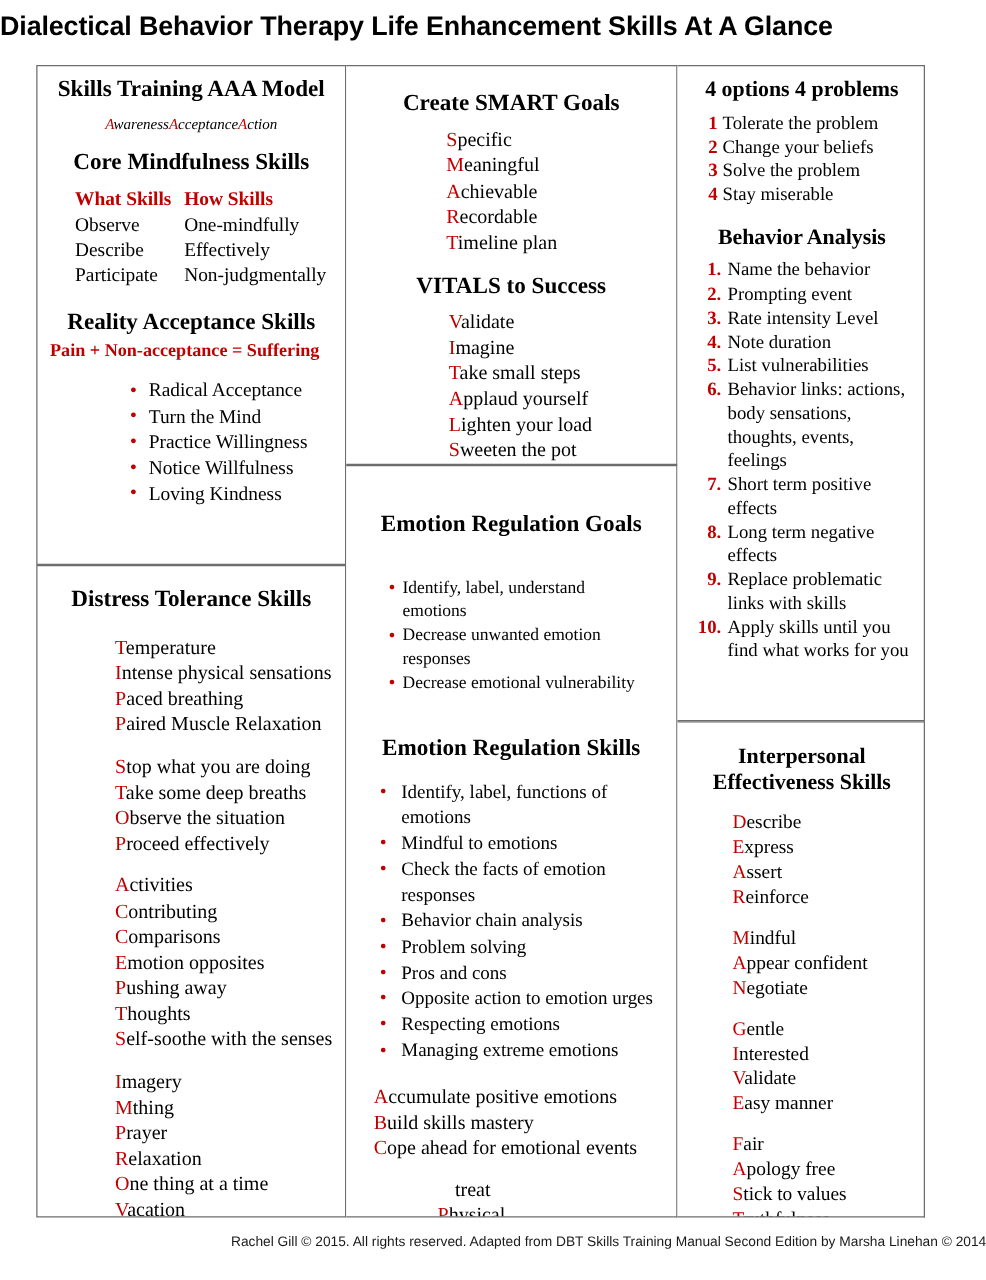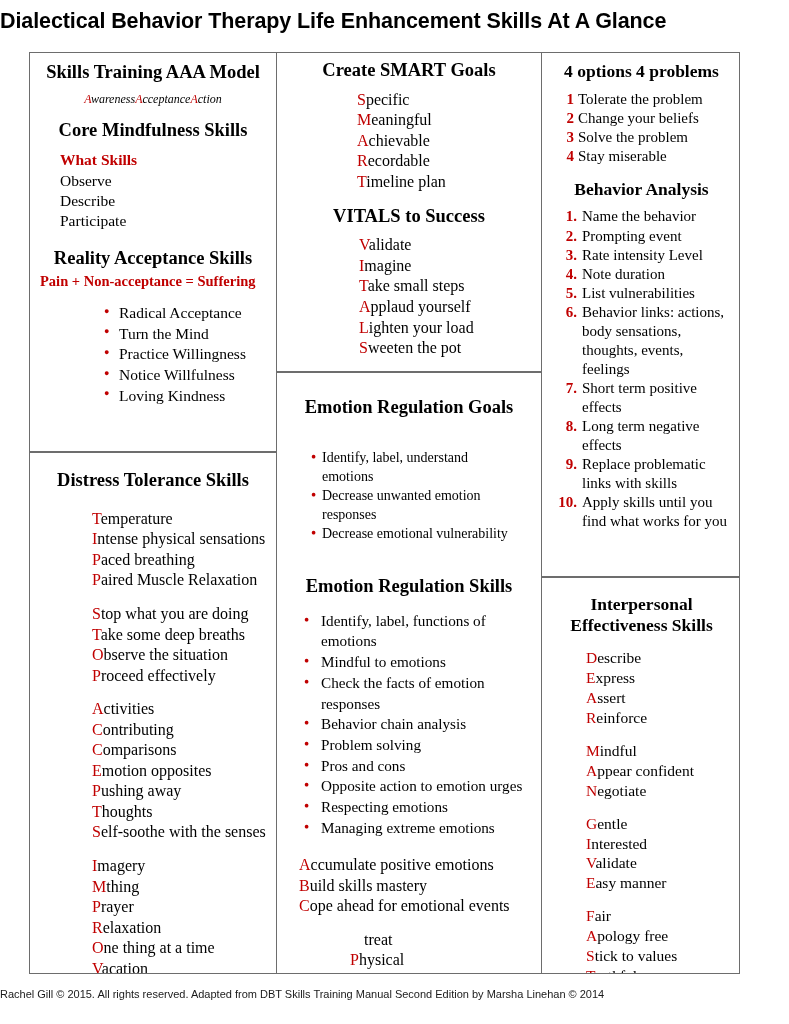--- a/index.html
+++ b/index.html
@@ -123,21 +123,21 @@
     color: #C00000;
     position: absolute;
     left: 0;
     top: -0.5px;
     font-size: 9px;
     line-height: 1.95;
   }
   .dt-acro { padding-left: 52px; }
 
   
-  .mc-pad { padding: 7px 10px 10px 10px; }
+  .mc-pad { padding: 20px 10px 10px 10px; }
   .smart-acro { padding-left: 70px; }
   .vitals-acro { padding-left: 72px; }
 
   ul.tightbul {
     list-style: none;
     margin: 16px;
     padding: 0 0 0 8px;
     font-size: 14px;
     line-height: 1.36;
   }
@@ -200,21 +200,21 @@
   ol.numlist.plain li .num { font-weight: bold; }
   ol.numlist.wide li { padding-left: 26px; }
   ol.numlist.wide li .num { width: 21px; }
   .ie-acro { padding-left: 36px; font-size: 15.5px; }
 
   .footer {
     position: absolute;
     left: 0;
     top: 988px;
     width: 789px;
-    text-align: left;
+    text-align: right;
     font-family: "Liberation Sans", "DejaVu Sans", sans-serif;
     font-size: 11px;
     color: #1a1a1a;
   }
 </style>
 </head>
 <body>
 
 <div class="page">
 
@@ -231,20 +231,28 @@
         <div class="spacer"></div>
         <h2 class="sec">Core Mindfulness Skills</h2>
         <div class="spacer-sm"></div>
         <div class="whathow">
           <div class="wcol">
             <div class="hdr">What Skills</div>
             <div id="what-skills-list">
                 <div>Observe</div>
                 <div>Describe</div>
                 <div>Participate</div>
+              </div>
+          </div>
+          <div class="hcol">
+            <div class="hdr">How Skills</div>
+            <div id="how-skills-list">
+                <div>One-mindfully</div>
+                <div>Effectively</div>
+                <div>Non-judgmentally</div>
               </div>
           </div>
         </div>
         <div class="spacer-lg"></div>
         <h2 class="sec">Reality Acceptance Skills</h2>
         <div class="pain">Pain + Non-acceptance = Suffering</div>
         <div class="spacer"></div>
         <ul class="dotlist" id="reality-list">
             <li>Radical Acceptance</li>
             <li>Turn the Mind</li>

